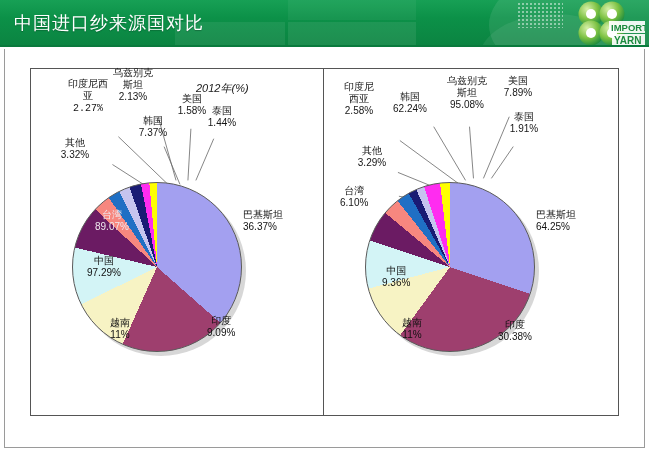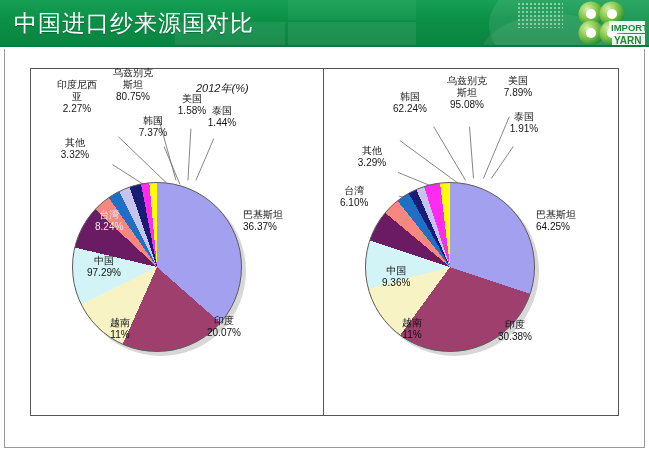--- a/index.html
+++ b/index.html
@@ -20,21 +20,21 @@
   .hdr-panelC{position:absolute;left:288px;top:22px;width:128px;height:25px;background:rgba(255,255,255,0.08);}
   .hdr-swoosh{position:absolute;right:-20px;top:-30px;width:180px;height:110px;
     border-radius:50%;background:rgba(255,255,255,0.09);}
   .hdr-swoosh2{position:absolute;right:20px;top:14px;width:150px;height:90px;
     border-radius:50%;background:rgba(255,255,255,0.07);}
   .hdr-dots{position:absolute;right:86px;top:2px;width:46px;height:26px;
     background-image:radial-gradient(rgba(255,255,255,0.55) 0.8px, transparent 0.9px);
     background-size:4px 4px;opacity:.85;}
   .hdr-title{
     position:absolute;left:14px;top:8px;color:#ffffff;
-    font-size:23px;line-height:30px;letter-spacing:1px;white-space:nowrap;
+    font-size:18px;line-height:30px;letter-spacing:1px;white-space:nowrap;
     text-shadow:0 1px 1px rgba(0,0,0,.25);
   }
   .hdr-underline{position:absolute;left:0;top:45px;width:649px;height:2px;background:#0a7a3d;}
   
   .logo{position:absolute;right:4px;top:1px;width:80px;height:46px;}
   .logo svg{display:block;}
   
   .slide-frame{
     position:absolute;left:4px;top:49px;width:641px;height:399px;
     border:1px solid #9a9a9a;border-top:none;background:#fff;box-sizing:border-box;
@@ -130,48 +130,48 @@
       <div class="pie-shadow" style="left:45px;top:117px;width:170px;height:170px;"></div>
       <div class="pie" id="pie-left" style="left: 41px; top: 113px; width: 170px; height: 170px; background: conic-gradient(rgb(163, 160, 240) 0deg, rgb(163, 160, 240) 131.445deg, rgb(158, 63, 110) 131.445deg, rgb(158, 63, 110) 203.98deg, rgb(247, 243, 196) 203.98deg, rgb(247, 243, 196) 243.735deg, rgb(211, 244, 246) 243.735deg, rgb(211, 244, 246) 283.345deg, rgb(107, 27, 99) 283.345deg, rgb(107, 27, 99) 313.125deg, rgb(247, 135, 127) 313.125deg, rgb(247, 135, 127) 325.124deg, rgb(31, 111, 196) 325.124deg, rgb(31, 111, 196) 333.328deg, rgb(198, 196, 239) 333.328deg, rgb(198, 196, 239) 341.026deg, rgb(26, 27, 116) 341.026deg, rgb(26, 27, 116) 349.085deg, rgb(255, 44, 240) 349.085deg, rgb(255, 44, 240) 354.796deg, rgb(255, 255, 0) 354.796deg, rgb(255, 255, 0) 360deg);"></div>
     </div>
 
     <div class="lbl inner" style="left:212px;top:140px;text-align:left;">
       <span>巴基斯坦</span>
       <span class="v">36.37%</span>
     </div>
     <div class="lbl inner" style="left:176px;top:246px;">
       <span>印度</span>
-      <span class="v">20.07%</span>
+      <span class="v">9.09%</span>
     </div>
     <div class="lbl inner" style="left:79px;top:248px;">
       <span>越南</span>
       <span class="v">11%</span>
     </div>
     <div class="lbl inner" style="left:56px;top:186px;">
       <span>中国</span>
       <span class="v">97.29%</span>
     </div>
     <div class="lbl inner" style="left:64px;top:140px;color:#efe9ef;">
       <span>台湾</span>
-      <span class="v">8.24%</span>
-    </div>
-
-    <div class="lbl" style="left:7px;top:10px;width:78px;">
+      <span class="v">89.07%</span>
+    </div>
+
+    <div class="lbl" style="left:18px;top:10px;width:78px;font-family:Liberation Mono, monospace;">
       <span>印度尼西</span>
       <span class="v">亚</span>
       <span class="v">2.27%</span>
     </div>
     <div class="lbl" style="left:14px;top:68px;width:60px;">
       <span>其他</span>
       <span class="v">3.32%</span>
     </div>
     <div class="lbl" style="left:64px;top:-2px;width:76px;">
       <span>乌兹别克</span>
       <span class="v">斯坦</span>
-      <span class="v">80.75%</span>
+      <span class="v">2.13%</span>
     </div>
     <div class="lbl" style="left:96px;top:46px;width:52px;">
       <span>韩国</span>
       <span class="v">7.37%</span>
     </div>
     <div class="lbl" style="left:136px;top:24px;width:50px;">
       <span>美国</span>
       <span class="v">1.58%</span>
     </div>
     <div class="lbl" style="left:166px;top:36px;width:50px;">
@@ -211,20 +211,25 @@
     </div>
     <div class="lbl inner" style="left:58px;top:196px;">
       <span>中国</span>
       <span class="v">9.36%</span>
     </div>
     <div class="lbl" style="left:16px;top:116px;">
       <span>台湾</span>
       <span class="v">6.10%</span>
     </div>
 
+    <div class="lbl" style="left:2px;top:12px;width:66px;">
+      <span>印度尼</span>
+      <span class="v">西亚</span>
+      <span class="v">2.58%</span>
+    </div>
     <div class="lbl" style="left:18px;top:76px;width:60px;">
       <span>其他</span>
       <span class="v">3.29%</span>
     </div>
     <div class="lbl" style="left:62px;top:22px;width:48px;">
       <span>韩国</span>
       <span class="v">62.24%</span>
     </div>
     <div class="lbl" style="left:106px;top:6px;width:74px;">
       <span>乌兹别克</span>

